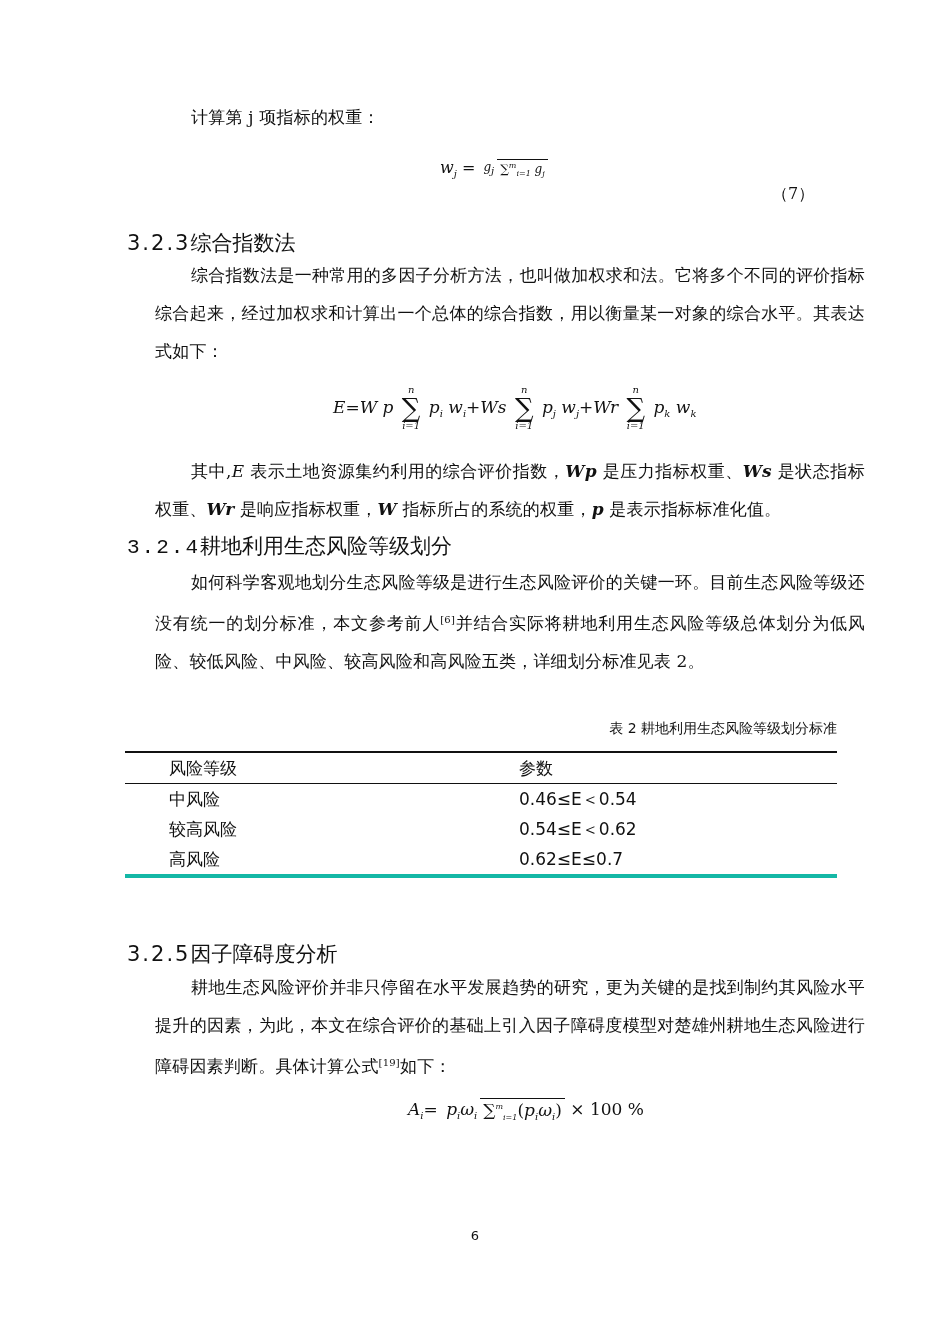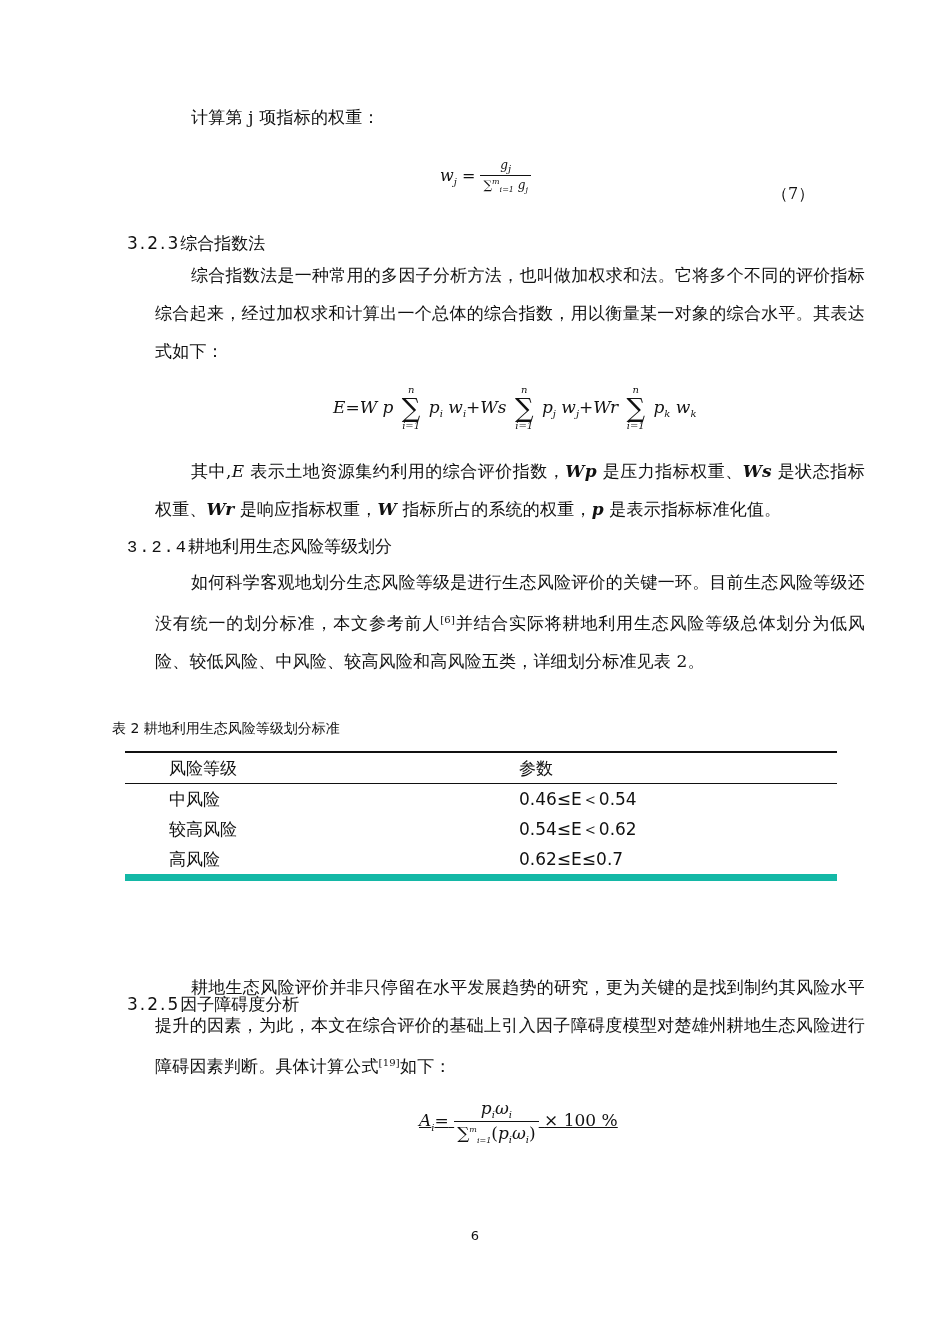--- a/index.html
+++ b/index.html
@@ -12,51 +12,51 @@
     position: absolute; left: 127px; width: 710px;
     font-size: 17px; line-height: 38px; letter-spacing: 0.2px;
     text-align: justify;
     font-family: "DejaVu Serif", "Liberation Serif", serif;
     margin-left: 28px;
   }
   .indent { text-indent: 36px; }
   .heading {
     position: absolute; left: 127px;
     font-family: "DejaVu Sans", "Liberation Sans", sans-serif;
-    font-size: 17px; font-weight: normal; line-height: 26px;
+    font-size: 21px; font-weight: normal; line-height: 26px;
   }
   .heading .num { letter-spacing: 2px; }
   .math {
     font-family: "DejaVu Serif", "Liberation Serif", serif;
     font-style: italic;
   }
   .eq { position: absolute; white-space: nowrap; }
   sup.ref { font-size: 10px; vertical-align: 6px; }
   
-  .frac { display: inline-flex; flex-direction: column; align-items: center; vertical-align: middle; }
+  .frac { display: inline-flex; flex-direction: row; align-items: center; vertical-align: middle; }
   .frac .num-part { padding: 0 3px 1px; }
   .frac .den-part { border-top: 1px solid #111; padding: 1px 3px 0; }
   .bigsum { display: inline-flex; flex-direction: column; align-items: center; vertical-align: middle; margin: 0 3px; line-height: 1; }
   .bigsum .lim { font-size: 10px; font-style: italic; }
   .bigsum .sym { font-size: 26px; font-style: normal; line-height: 1; }
   sub, sup { font-size: 10px; }
   
   .table-caption {
-    position: absolute; left: 112px; width: 710px; text-align: left;
+    position: absolute; left: 127px; width: 710px; text-align: right;
     font-size: 14px; font-family: "DejaVu Sans", "Liberation Sans", sans-serif;
     top: 720px;
   }
   table.grade {
     position: absolute; left: 125px; top: 751px; width: 712px;
     border-collapse: collapse;
     font-family: "DejaVu Sans", "Liberation Sans", sans-serif;
     font-size: 17px;
   }
   table.grade thead tr { border-top: 2px solid #111; border-bottom: 1.5px solid #111; }
-  table.grade tbody tr:last-child { border-bottom: 7px solid #14b8a6; }
+  table.grade tbody tr:last-child { border-bottom: 4px solid #14b8a6; }
   table.grade th, table.grade td { text-align: left; font-weight: normal; height: 30px; padding: 0; }
   table.grade .c1 { padding-left: 44px; width: 350px; }
   table.grade .c2 { padding-left: 0; }
   .page-num {
     position: absolute; top: 1228px; left: 0; width: 950px; text-align: center;
     font-family: "DejaVu Sans", "Liberation Sans", sans-serif; font-size: 13px;
   }
   .eqno { position: absolute; font-size: 16px; }
 </style>
 </head>
@@ -129,28 +129,28 @@
       <td class="c1">较高风险</td>
       <td class="c2">0.54≤E＜0.62</td>
     </tr>
     <tr>
       <td class="c1">高风险</td>
       <td class="c2">0.62≤E≤0.7</td>
     </tr>
   </tbody>
 </table>
 
-<div class="heading" style="top:991px;">
+<div class="heading" style="top:941px;">
   <span class="num">3.2.5</span><span>因子障碍度分析</span>
 </div>
 <div class="para indent" style="top:968px;">
   <span>耕地生态风险评价并非只停留在水平发展趋势的研究，更为关键的是找到制约其风险水平提升的因素，为此，本文在综合评价的基础上引入因子障碍度模型对楚雄州耕地生态风险进行障碍因素判断。具体计算公式</span><sup class="ref">[19]</sup><span>如下：</span>
 </div>
 
-<div class="eq math" style="left:419px; top:1098px; font-size:17px;text-decoration:underline;">
+<div class="eq math" style="left:408px; top:1098px; font-size:17px;">
   <span>A</span><sub>i</sub><span style="font-style:normal;">=</span>
   <span class="frac">
     <span class="num-part"><span>p</span><sub>i</sub><span>ω</span><sub>i</sub></span>
     <span class="den-part"><span style="font-style:normal;">∑</span><sup style="font-size:8px;">m</sup><sub style="font-size:8px;">i=1</sub><span style="font-style:normal;">(</span><span>p</span><sub>i</sub><span>ω</span><sub>i</sub><span style="font-style:normal;">)</span></span>
   </span>
   <span style="font-style:normal;">× 100 %</span>
 </div>
 
 <div class="page-num">6</div>
 

